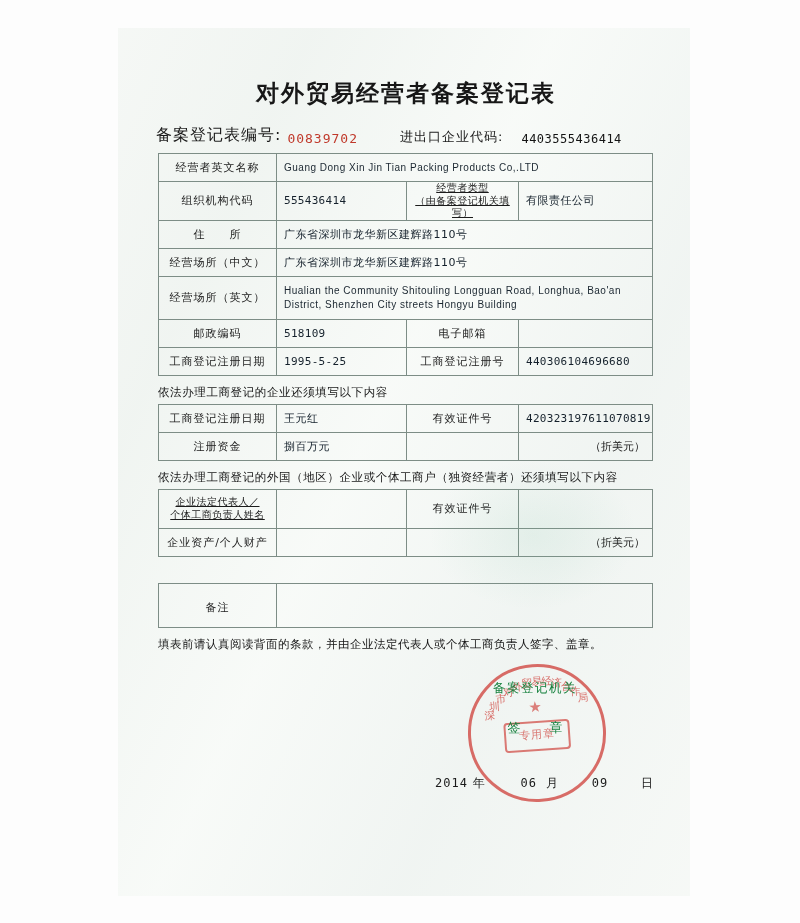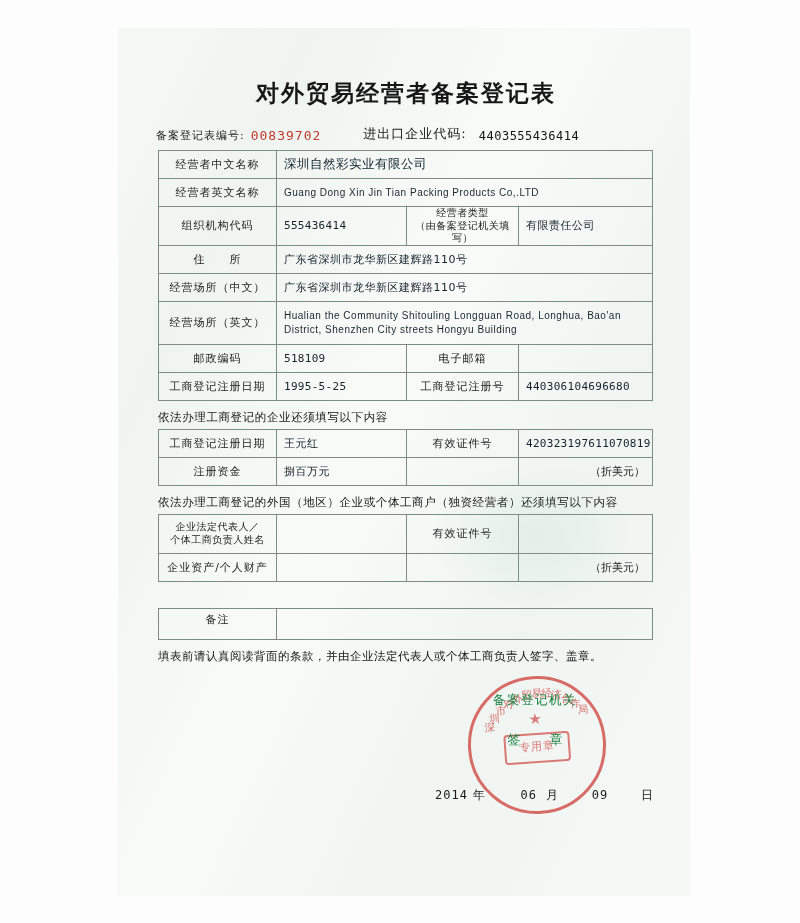--- a/index.html
+++ b/index.html
@@ -48,42 +48,42 @@
   }
   .reg-row {
     display: flex;
     align-items: flex-end;
     margin-top: 16px;
     font-size: 11.5px;
     padding-left: 28px;
   }
   .reg-label {
     font-family: "DejaVu Sans", sans-serif;
-    font-size: 11px;
+    font-size: 16px;
     color: #1a1a1a;
     letter-spacing: 1px;
   }
   .reg-number {
     font-family: "DejaVu Sans Mono", monospace;
     color: #c0392b;
     font-size: 13px;
     letter-spacing: 1px;
     margin-left: 6px;
     margin-right: 42px;
   }
   .code-label {
     font-family: "DejaVu Sans", sans-serif;
     font-size: 13px;
     letter-spacing: 1px;
     color: #1a1a1a;
   }
   .code-value {
     font-family: "DejaVu Sans Mono", monospace;
     font-size: 12px;
-    margin-left: 12px;
+    margin-left: 18px;
     color: #141414;
     letter-spacing: 0.5px;
   }
 
   table.form {
     border-collapse: collapse;
     width: 494px;
     margin-left: 30px;
     margin-top: 7px;
     table-layout: fixed;
@@ -100,20 +100,21 @@
     font-family: "DejaVu Sans", sans-serif;
     font-size: 11.5px;
     letter-spacing: 1px;
     color: #1b1b1b;
     background: transparent;
   }
   td.lab.small {
     font-size: 10px;
     letter-spacing: 0.5px;
     line-height: 1.25;
+    text-decoration: underline;
   }
   td.val {
     font-family: "DejaVu Sans", sans-serif;
     font-size: 11.5px;
     color: #14202b;
     padding-left: 10px;
     letter-spacing: 0.5px;
   }
   td.val.mono {
     font-family: "DejaVu Sans Mono", monospace;
@@ -147,21 +148,21 @@
     letter-spacing: 0.6px;
     color: #161616;
   }
   .remark-table td {
     height: 66px;
     vertical-align: top;
     padding-top: 6px;
   }
   .remark-table td.lab {
     vertical-align: top;
-    padding-top: 3px;
+    padding-top: 16px;
   }
   .footer-note {
     margin-left: 30px;
     margin-top: 9px;
     font-family: "DejaVu Sans", sans-serif;
     font-size: 11.5px;
     letter-spacing: 0.5px;
     color: #161616;
   }
   .sign-area {
@@ -283,24 +284,20 @@
     <div class="watermark"></div>
 
     <table class="form">
       <colgroup>
         <col style="width:118px">
         <col style="width:130px">
         <col style="width:112px">
         <col style="width:134px">
       </colgroup>
       <tbody>
-        <tr>
-          <td class="lab">经营者中文名称</td>
-          <td class="val cn-bold" colspan="3">深圳自然彩实业有限公司</td>
-        </tr>
         <tr>
           <td class="lab">经营者英文名称</td>
           <td class="val en" colspan="3">Guang Dong Xin Jin Tian Packing Products Co,.LTD</td>
         </tr>
         <tr>
           <td class="lab">组织机构代码</td>
           <td class="val mono">555436414</td>
           <td class="lab small">
             <div>经营者类型</div>
             <div>（由备案登记机关填写）</div>

